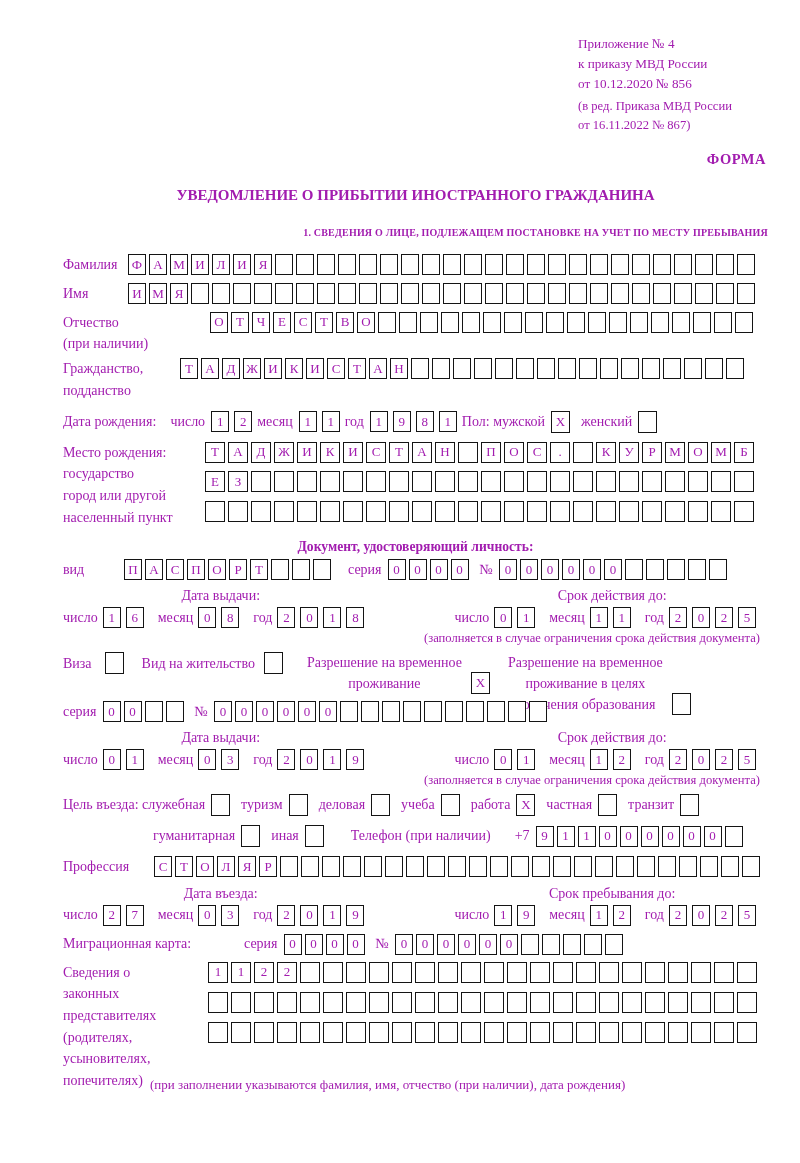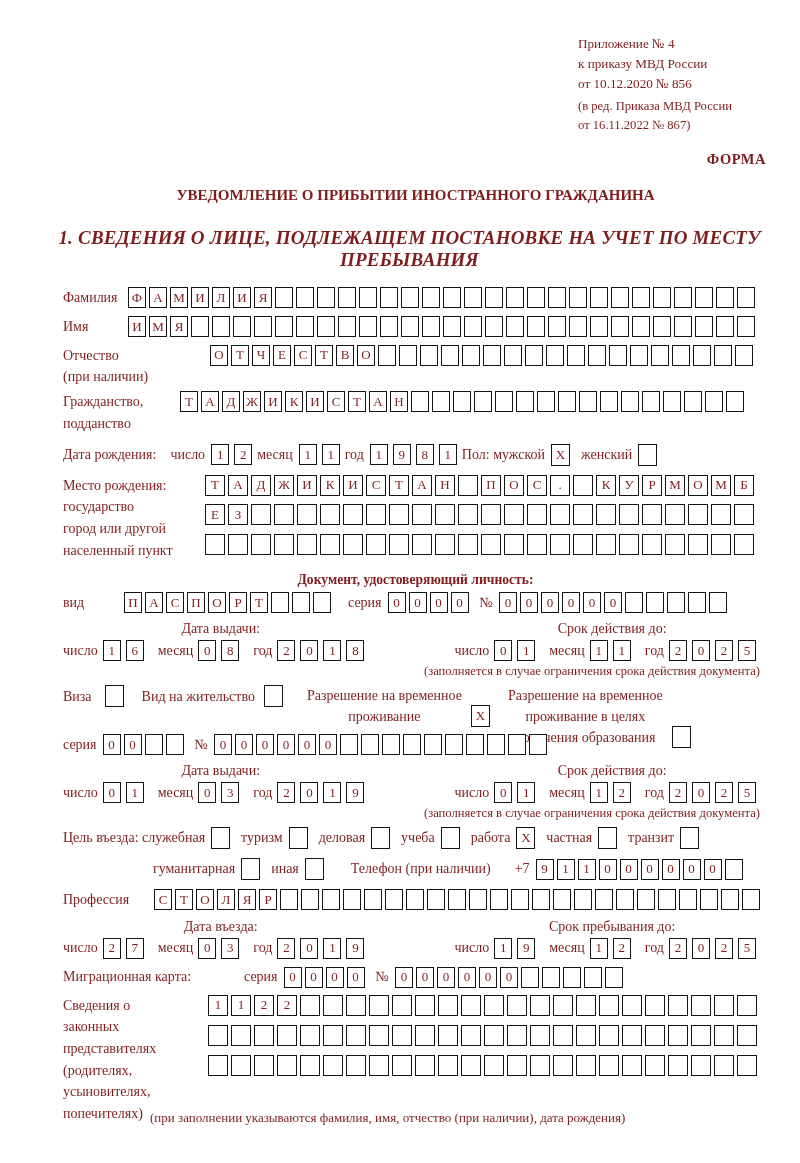--- a/index.html
+++ b/index.html
@@ -1,27 +1,27 @@
 <!DOCTYPE html>
 <html><head>
 <meta charset="utf-8">
 <style>
   html,body{margin:0;padding:0;background:#e8e8e8;}
   .page{
     width:800px;height:1163px;margin:0 auto;background:#ffffff;
     box-sizing:border-box;padding:34px 32px 10px 63px;
-    font-family:"Liberation Serif","DejaVu Serif",serif;color:#7f1d1d;
+    font-family:"Liberation Serif","DejaVu Serif",serif;color:#a21caf;
     position:relative;overflow:hidden;
   }
   .hdr{width:190px;margin-left:auto;font-size:13.2px;line-height:1.5;}
   .hdr .sub{font-size:12.6px;margin-top:4px;line-height:1.5;}
   .forma{text-align:right;font-weight:bold;font-size:14.5px;margin-top:16px;padding-right:2px;letter-spacing:.5px;}
   .title{ text-align:center;font-weight:bold;font-size:15px;line-height:1.55;margin-top:16px;}
   .blankline{display:inline-block;width:56px;border-bottom:2px solid #3a3a3a;height:12px;margin-left:10px;}
-  .sect{font-weight:bold;font-size:19px;margin-top:20px;margin-left:-12px;text-align:center;letter-spacing:.2px;font-style:italic;}
+  .sect{font-weight:bold;font-size:10px;margin-top:20px;margin-left:-12px;text-align:right;letter-spacing:.2px;}
 
   .row{display:flex;align-items:flex-start;margin-top:7px;}
   .lbl{font-size:14px;line-height:1.55;flex:none;}
   .w65{width:65px;} .w147{width:147px;} .w117{width:117px;} .w142{width:142px;} .w55{width:55px;} .w91{width:91px;} .w175{width:175px;} .w145{width:145px;}
 
   .boxes{display:flex;flex-wrap:nowrap;align-items:flex-start;}
   .box{
     box-sizing:border-box;flex:none;display:inline-flex;align-items:center;justify-content:center;
     width:18px;height:21px;border:1.7px solid #141414;margin-right:3px;
     font-size:13px;font-family:"Liberation Serif",serif;background:#fff;

